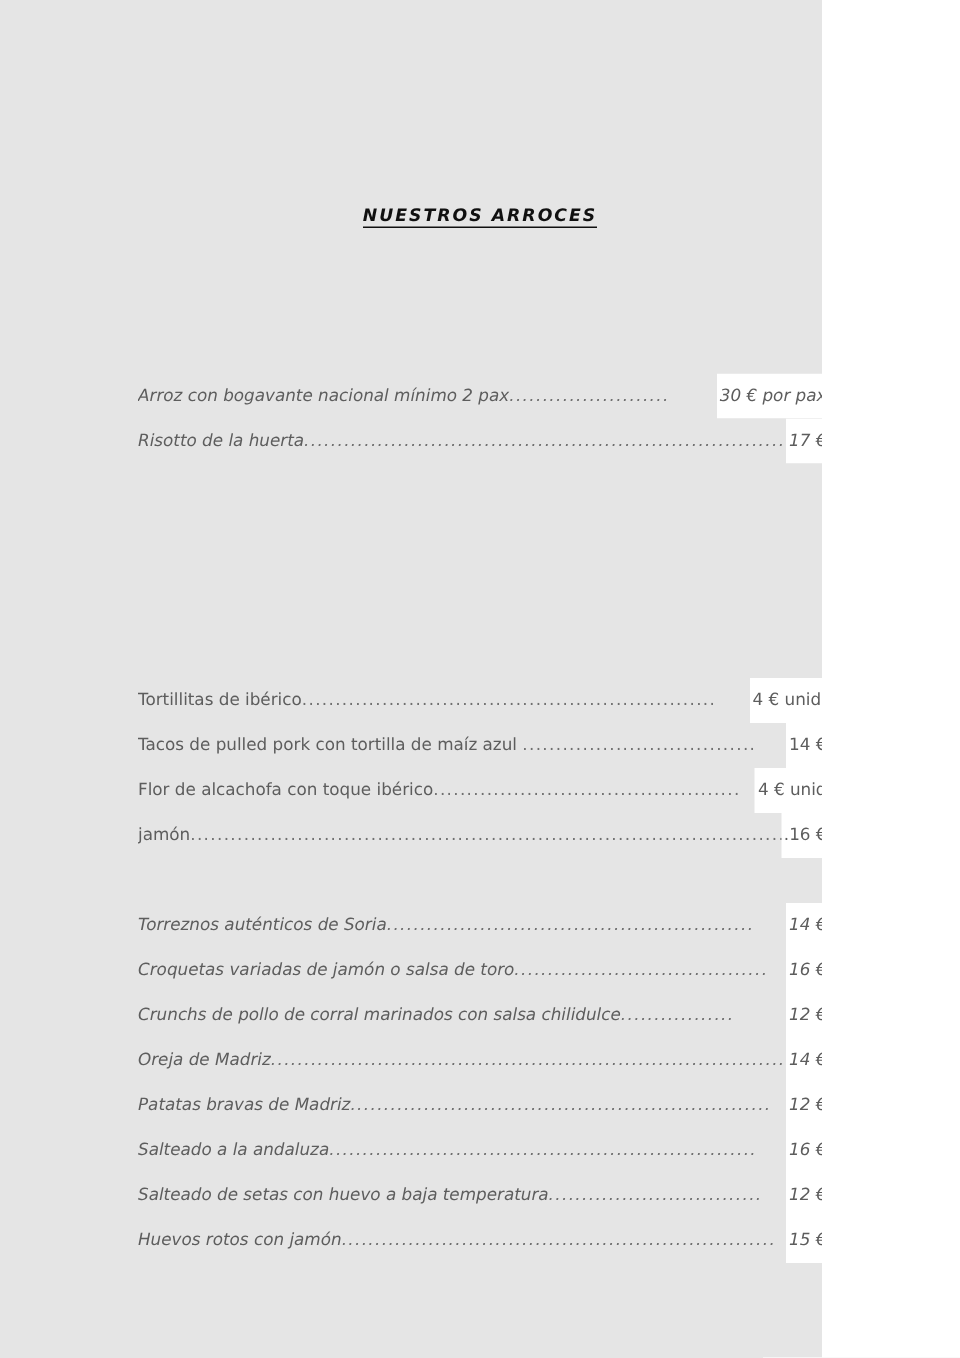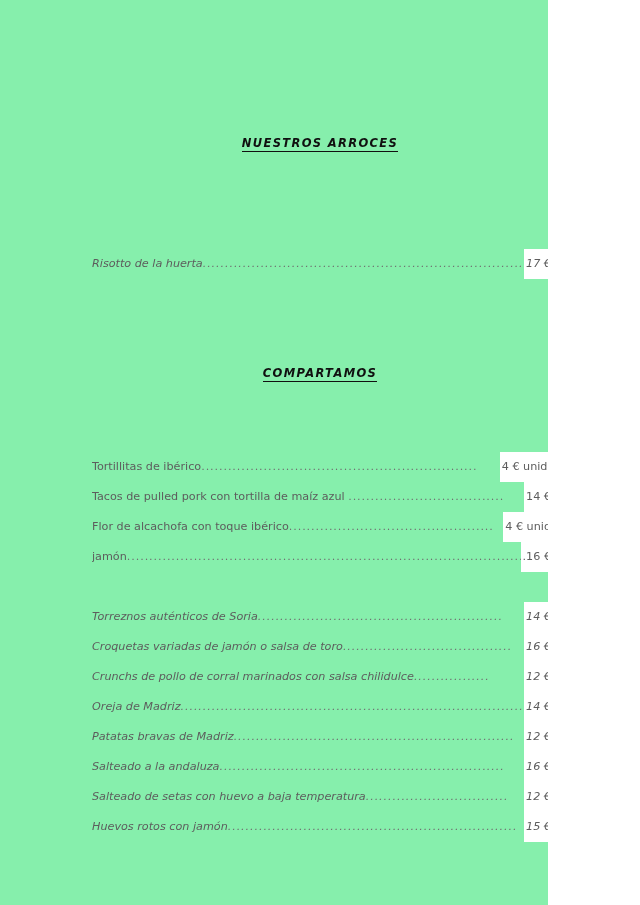--- a/index.html
+++ b/index.html
@@ -5,21 +5,21 @@
 <style>
   html, body {
     margin: 0;
     padding: 0;
     background: #ffffff;
   }
   .page {
     position: relative;
     width: 548px;
     height: 905px;
-    background: #86efac;
+    background: #e5e5e5;
     overflow: hidden;
     font-family: "DejaVu Sans", sans-serif;
   }
 
   
   .section-header {
     position: absolute;
     left: 0;
     width: 640px;
     text-align: center;
@@ -110,31 +110,32 @@
 <body>
 
 <div class="page">
 
   <div class="section-header" id="hdr-arroces">
     <span>NUESTROS ARROCES</span>
   </div>
 
   <div class="menu-block" id="block-arroces">
 
+    <div class="menu-row italic">
+      <span class="row-name">Arroz con bogavante nacional mínimo 2 pax</span><span class="row-leader">........................</span>
+      <span class="row-price">30 € por pax</span>
+    </div>
 
     <div class="menu-row italic">
       <span class="row-name">Risotto de la huerta</span><span class="row-leader">................................................................................</span>
       <span class="row-price">17 €</span>
     </div>
 
   </div>
 
-  <div class="section-header" id="hdr-compartamos">
-    <span>COMPARTAMOS</span>
-  </div>
 
   <div class="menu-block" id="block-compartamos">
 
     <div class="menu-row upright">
       <span class="row-name">Tortillitas de ibérico</span><span class="row-leader">..............................................................</span>
       <span class="row-price">4 € unid.</span>
     </div>
 
     <div class="menu-row upright">
       <span class="row-name">Tacos de pulled pork con tortilla de maíz azul </span><span class="row-leader">...................................</span>

